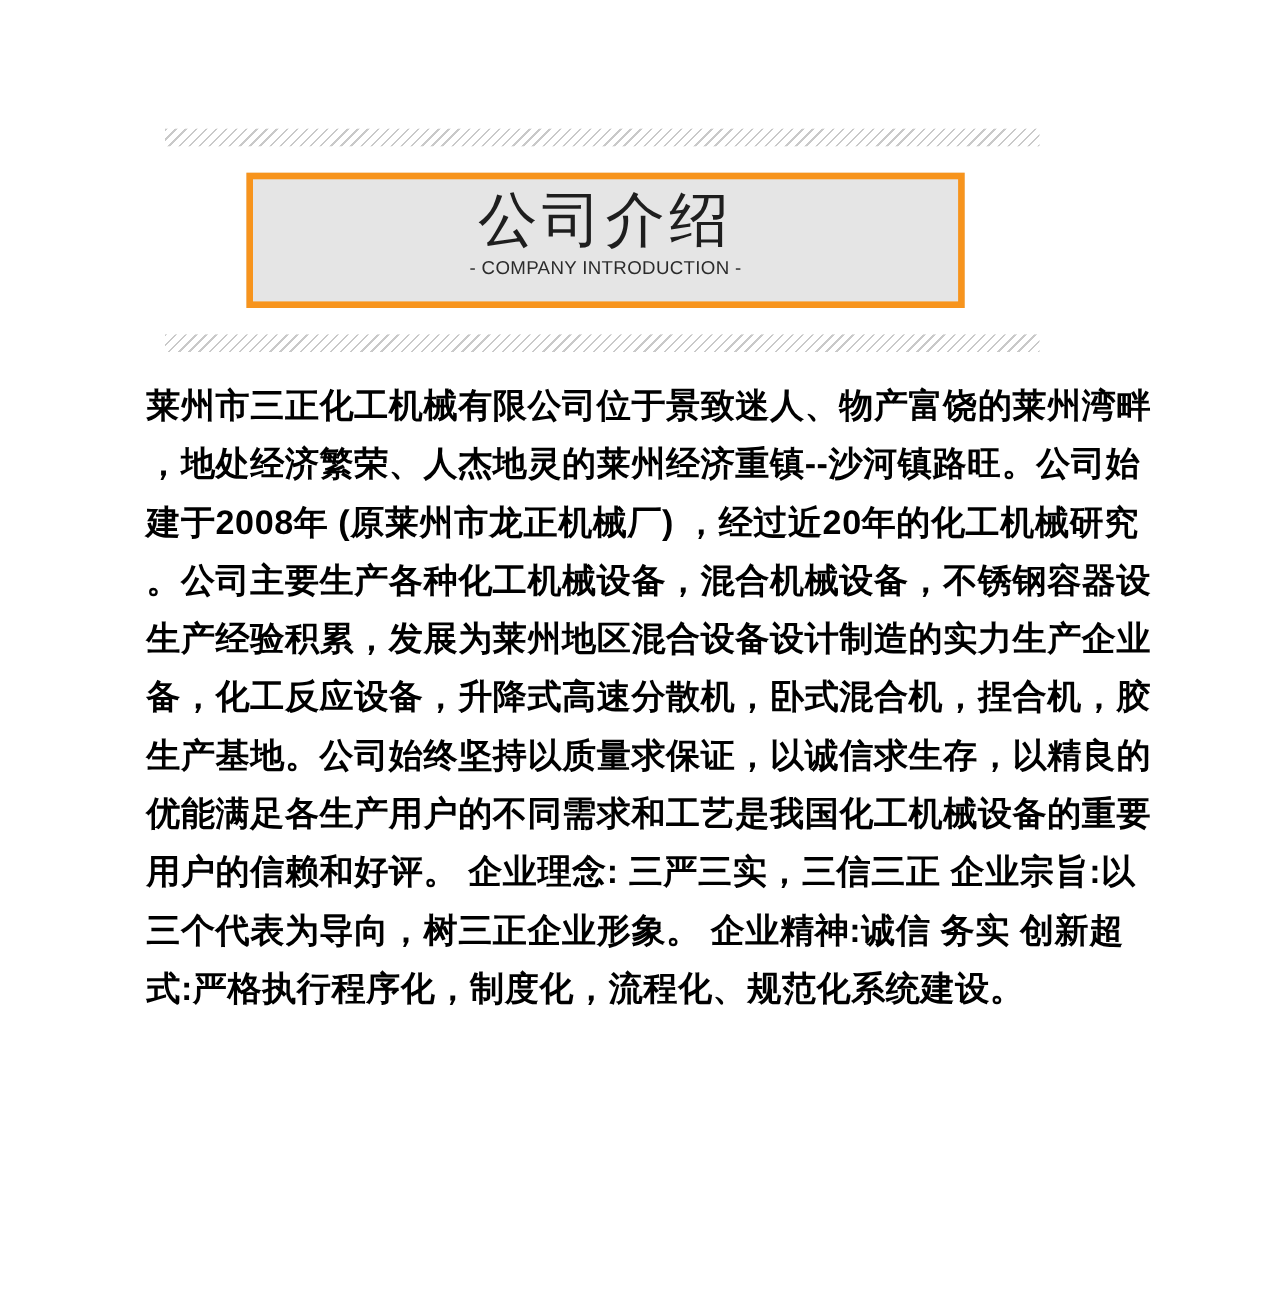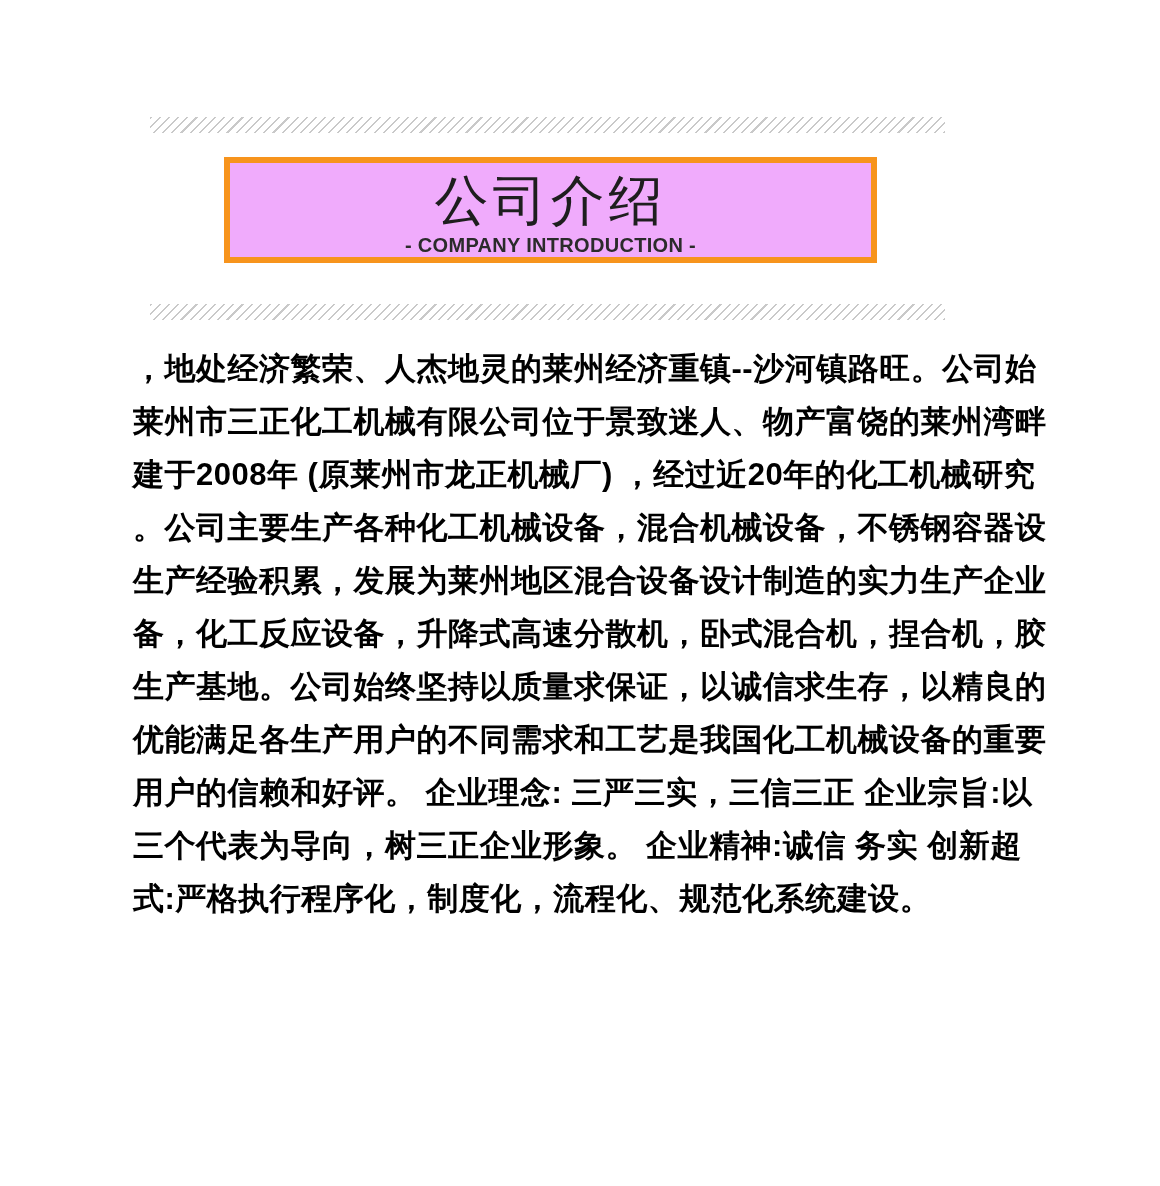--- a/index.html
+++ b/index.html
@@ -26,42 +26,42 @@
       transparent 1.5px, transparent 6.5px
     );
   }
   .hatch-top { top: 117px; }
   .hatch-bottom { top: 304px; }
   .title-box {
     position: absolute;
     left: 224px;
     top: 157px;
     width: 653px;
-    height: 106px;
+    height: 123px;
     box-sizing: border-box;
     border: 6px solid #F7941D;
-    background: #f0abfc;
+    background: #e5e5e5;
     display: flex;
     flex-direction: column;
     align-items: center;
     justify-content: flex-start;
     padding-top: 7px;
   }
   .title-cn {
     font-size: 54px;
     line-height: 1.12;
     color: #1e1e1e;
     font-weight: 400;
     letter-spacing: 4px;
     white-space: nowrap;
   }
   .title-en {
-    font-size: 20px;
+    font-size: 17px;
     color: #2b2b2b;
-    font-weight: 700;
+    font-weight: 400;
     letter-spacing: 0.3px;
     margin-top: 4px;
     white-space: nowrap;
   }
   .body-text {
     position: absolute;
     left: 133px;
     top: 342px;
     width: 905px;
     color: #000000;
@@ -82,22 +82,22 @@
   <div class="hatch hatch-top"></div>
 
   <div class="title-box" style="border-color: rgb(247, 148, 29);">
     <div class="title-cn">公司介绍</div>
     <div class="title-en">- COMPANY INTRODUCTION -</div>
   </div>
 
   <div class="hatch hatch-bottom"></div>
 
   <div class="body-text">
+    <div class="body-line">莱州市三正化工机械有限公司位于景致迷人、物产富饶的莱州湾畔</div>
     <div class="body-line">，地处经济繁荣、人杰地灵的莱州经济重镇--沙河镇路旺。公司始</div>
-    <div class="body-line">莱州市三正化工机械有限公司位于景致迷人、物产富饶的莱州湾畔</div>
     <div class="body-line">建于2008年 (原莱州市龙正机械厂) ，经过近20年的化工机械研究</div>
     <div class="body-line">。公司主要生产各种化工机械设备，混合机械设备，不锈钢容器设</div>
     <div class="body-line">生产经验积累，发展为莱州地区混合设备设计制造的实力生产企业</div>
     <div class="body-line">备，化工反应设备，升降式高速分散机，卧式混合机，捏合机，胶</div>
     <div class="body-line">生产基地。公司始终坚持以质量求保证，以诚信求生存，以精良的</div>
     <div class="body-line">优能满足各生产用户的不同需求和工艺是我国化工机械设备的重要</div>
     <div class="body-line">用户的信赖和好评。 企业理念: 三严三实，三信三正 企业宗旨:以</div>
     <div class="body-line">三个代表为导向，树三正企业形象。 企业精神:诚信 务实 创新超</div>
     <div class="body-line">式:严格执行程序化，制度化，流程化、规范化系统建设。</div>
   </div>

